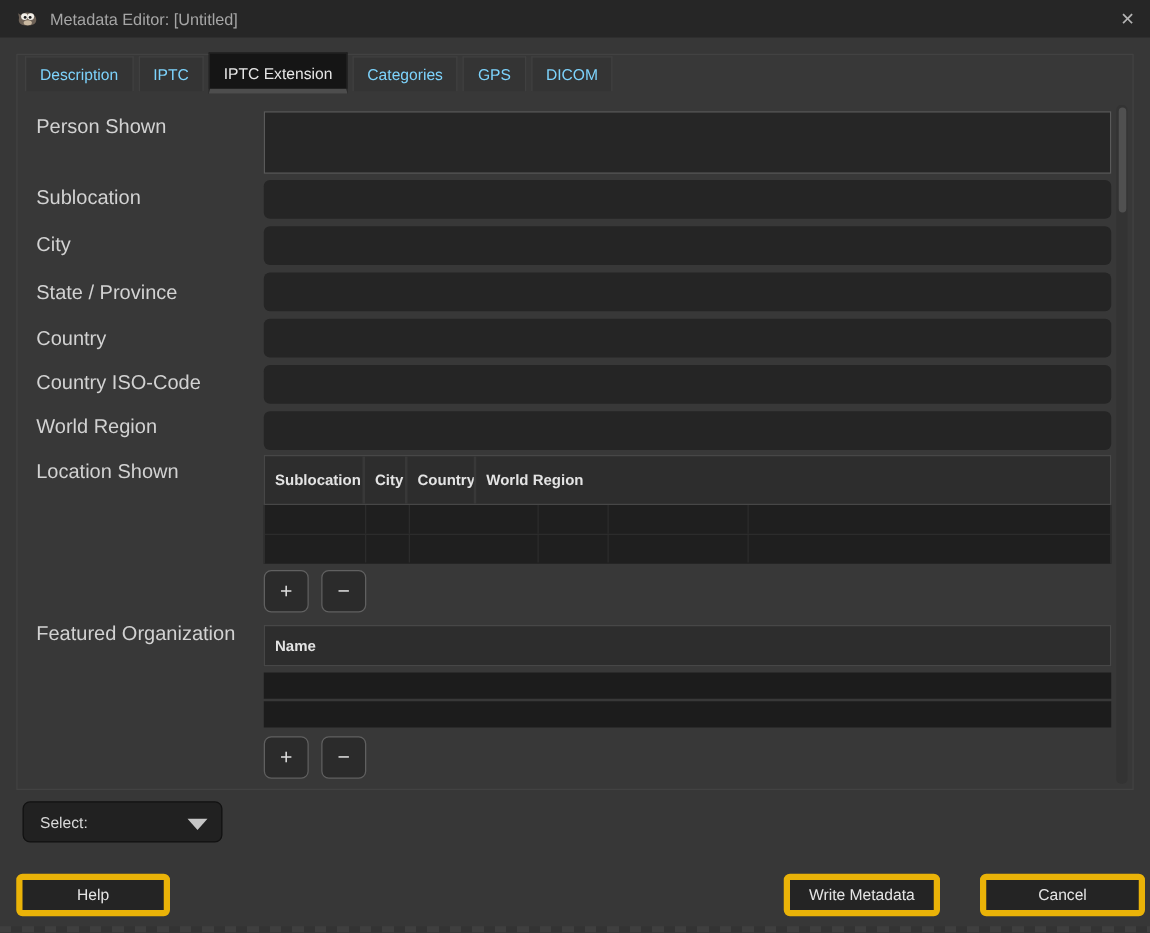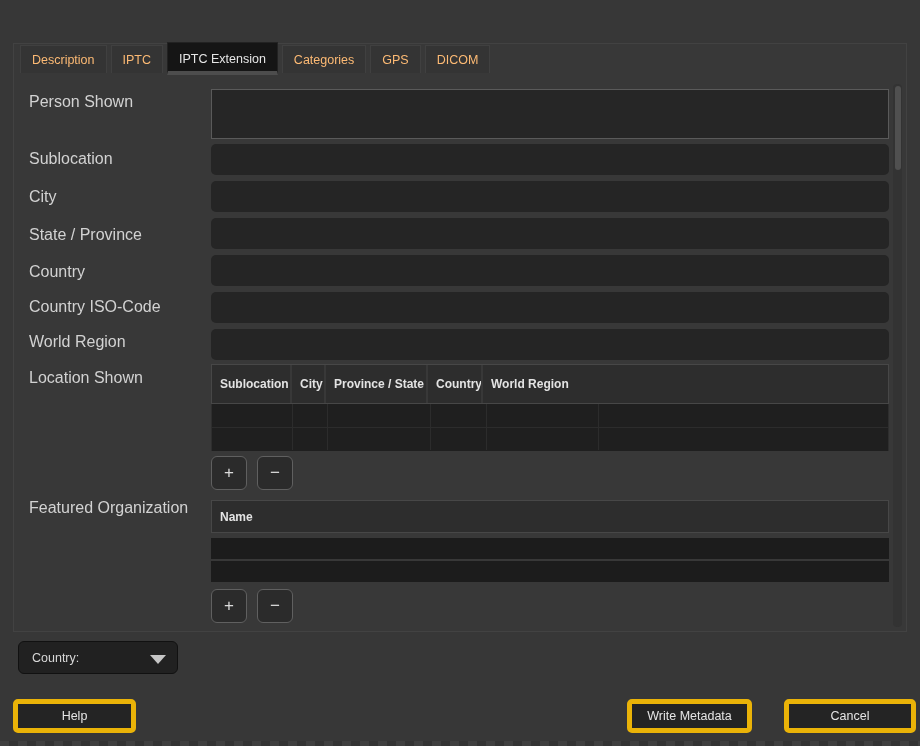--- a/index.html
+++ b/index.html
@@ -10,21 +10,21 @@
   .titlebar{position:absolute;left:0;top:0;width:100%;height:30px;background:var(--titlebar-bg,#262626);display:flex;align-items:center;}
   .app-icon{margin-left:13px;width:18px;height:16px;display:inline-flex;}
   .title{margin-left:9px;font-size:13px;color:#a6a6a6;}
   .close{position:absolute;right:9px;top:7px;width:18px;height:16px;font-size:14px;color:#b4b4b4;text-align:center;line-height:16px;cursor:default;}
 
   
   .notebook{position:absolute;left:13px;top:43px;width:894px;height:589px;background:var(--content-bg,#383838);border:1px solid #424242;box-sizing:border-box;}
 
   
   .tabbar{position:absolute;left:20px;top:42px;height:38px;display:flex;align-items:flex-start;gap:4px;z-index:3;}
-  .tab{margin-top:3px;height:28px;line-height:28px;padding:0 11px;background:#343434;border:1px solid #404040;border-bottom:none;color:#fdba74;font-size:12.5px;box-sizing:border-box;white-space:nowrap;}
+  .tab{margin-top:3px;height:28px;line-height:28px;padding:0 11px;background:#343434;border:1px solid #404040;border-bottom:none;color:#7dd3fc;font-size:12.5px;box-sizing:border-box;white-space:nowrap;}
   .tab.active{margin-top:0;height:33px;line-height:32px;background:var(--active-tab-bg,#151515);border-color:#222222;border-bottom:4px solid #4d4d4d;color:#e6e6e6;}
 
   
   .flabel{position:absolute;left:29px;font-size:16px;color:#d2d2d2;line-height:14px;white-space:nowrap;z-index:2;}
 
   
   .textarea{position:absolute;left:211px;top:89px;width:678px;height:50px;background:#262626;border:1px solid #5a5a5a;box-sizing:border-box;z-index:2;}
   .entry{position:absolute;left:211px;width:678px;height:31px;background:var(--entry-bg,#252525);border-radius:5px;box-sizing:border-box;z-index:2;}
 
   
@@ -57,20 +57,35 @@
   .scroll-thumb{position:absolute;left:895px;top:86px;width:6px;height:84px;background:#505050;border-radius:3px;z-index:3;}
 
   
   .bottom-strip{position:absolute;left:0;bottom:0;width:100%;height:5px;background:repeating-linear-gradient(90deg,#3f3f3f 0 9px,#333333 9px 18px);}
 </style>
 </head>
 <body>
 
 <div class="window">
 
+  <div class="titlebar">
+    <span class="app-icon">
+      <svg width="18" height="16" viewBox="0 0 18 16">
+        <path d="M1.5 3.5 L4.5 5.5 L2.5 8 Z" fill="#6e6257"></path>
+        <path d="M2 9 C2 5 6 3 9 3 C13 3 16 5.5 16 9 C16 12 13 13.5 9 13.5 C5.5 13.5 2 12.5 2 9 Z" fill="#6e6257"></path>
+        <circle cx="6.6" cy="6.2" r="2.7" fill="#f2efe9"></circle>
+        <circle cx="11.6" cy="6.2" r="2.7" fill="#f2efe9"></circle>
+        <circle cx="7.1" cy="6.9" r="1.15" fill="#1c1c1c"></circle>
+        <circle cx="11.1" cy="6.9" r="1.15" fill="#1c1c1c"></circle>
+        <ellipse cx="9.2" cy="11.2" rx="3.3" ry="2" fill="#c9b8a0"></ellipse>
+      </svg>
+    </span>
+    <span class="title">Metadata Editor: [Untitled]</span>
+    <span class="close">✕</span>
+  </div>
 
   <div class="notebook"></div>
   <div class="tabbar" id="tabbar">
       <div class="tab">Description</div>
       <div class="tab">IPTC</div>
       <div class="tab active">IPTC Extension</div>
       <div class="tab">Categories</div>
       <div class="tab">GPS</div>
       <div class="tab">DICOM</div>
     </div>
@@ -94,21 +109,20 @@
       <div class="entry" style="top: 181px;"></div>
       <div class="entry" style="top: 218px;"></div>
       <div class="entry" style="top: 255px;"></div>
       <div class="entry" style="top: 292px;"></div>
       <div class="entry" style="top: 329px;"></div>
     </div>
 
   <div class="thead" id="loc-head" style="top:364px;height:40px;">
       <div class="th" style="width: 80px;">Sublocation</div>
       <div class="th" style="width: 34px;">City</div>
-      <div class="th" style="width: 102px;">Province / State</div>
       <div class="th" style="width: 55px;">Country</div>
       <div class="th" style="flex: 1 1 0%; border-right: none;">World Region</div>
     </div>
   <div class="tbody" id="loc-body" style="top:404px;height:47px;">
       <div class="trow">
         <div class="td" style="width: 81px;"></div>
         <div class="td" style="width: 35px;"></div>
         <div class="td" style="width: 103px;"></div>
         <div class="td" style="width: 56px;"></div>
         <div class="td" style="width: 112px;"></div>
@@ -131,21 +145,21 @@
   </div>
   <div class="orgrow" style="top:538px;"></div>
   <div class="orgrow" style="top:561px;"></div>
   <div class="sq-btn" style="left:211px;top:589px;">+</div>
   <div class="sq-btn" style="left:257px;top:589px;">−</div>
 
   <div class="scroll-track"></div>
   <div class="scroll-thumb"></div>
 
   <div class="select-btn">
-    <span class="sel-lbl">Country:</span>
+    <span class="sel-lbl">Select:</span>
     <span class="arrow-down"></span>
   </div>
 
   <div class="btn btn-help">Help</div>
   <div class="btn btn-write">Write Metadata</div>
   <div class="btn btn-cancel">Cancel</div>
 
   <div class="bottom-strip"></div>
 </div>
 

